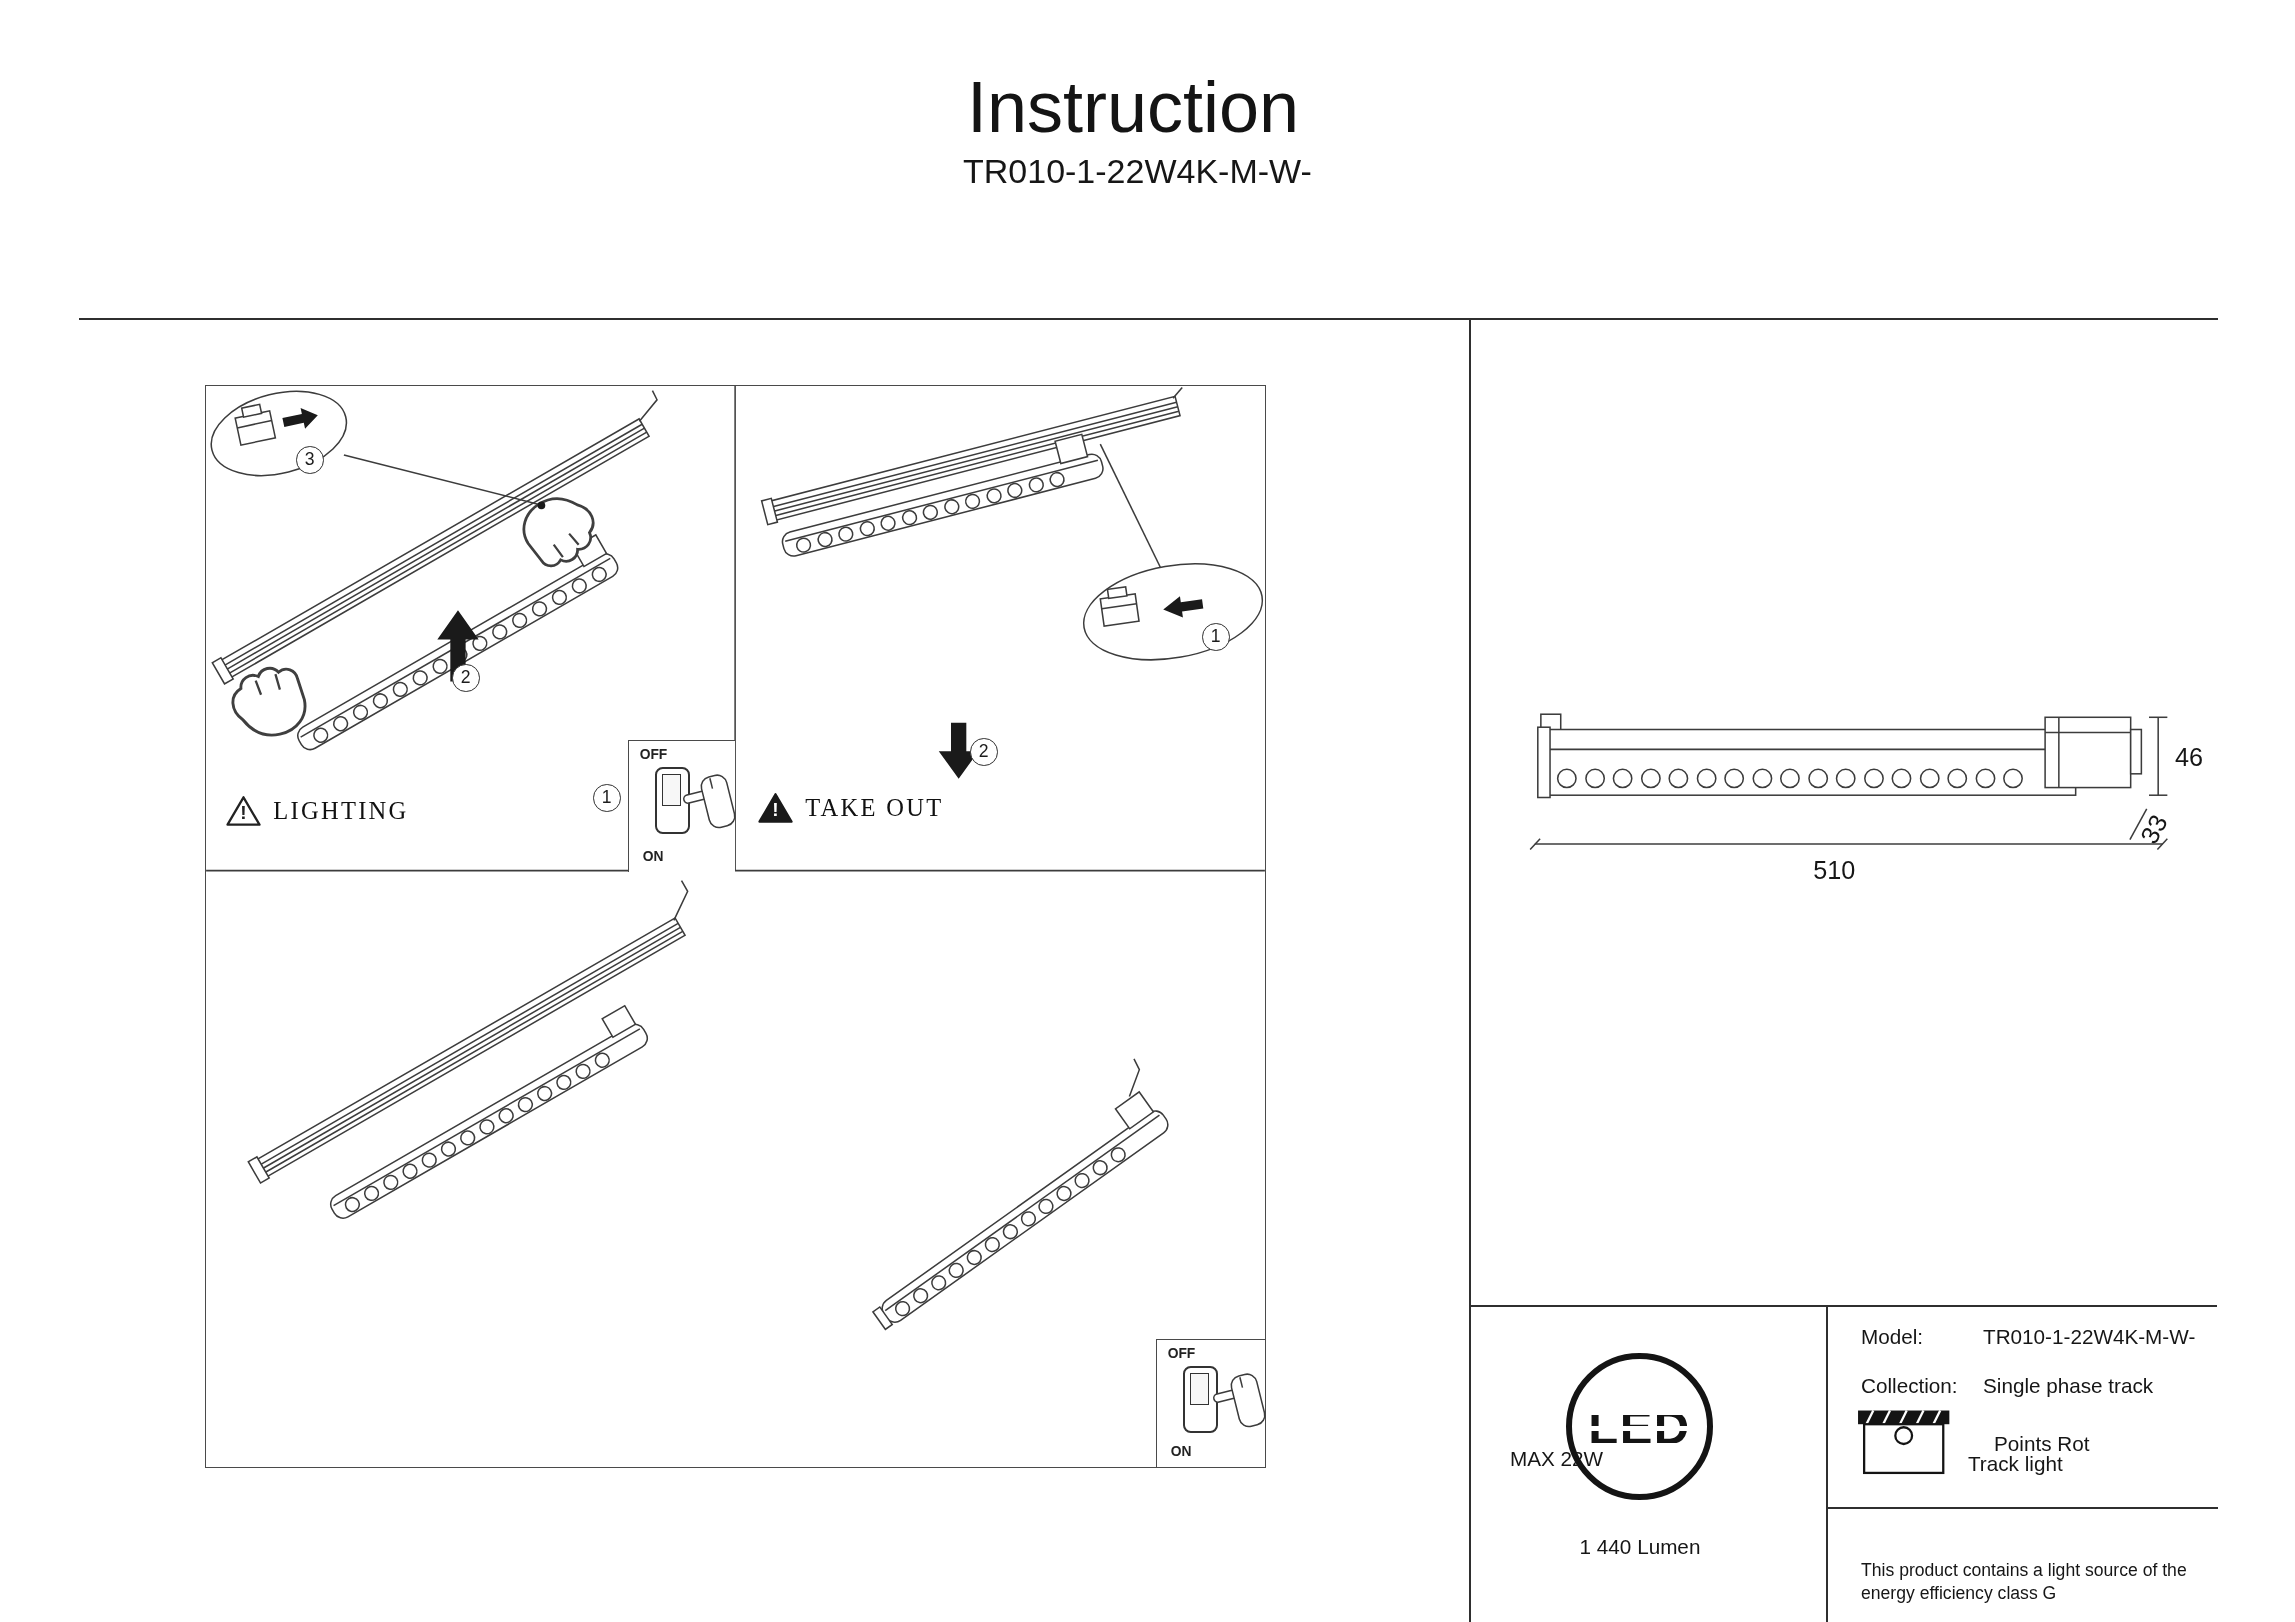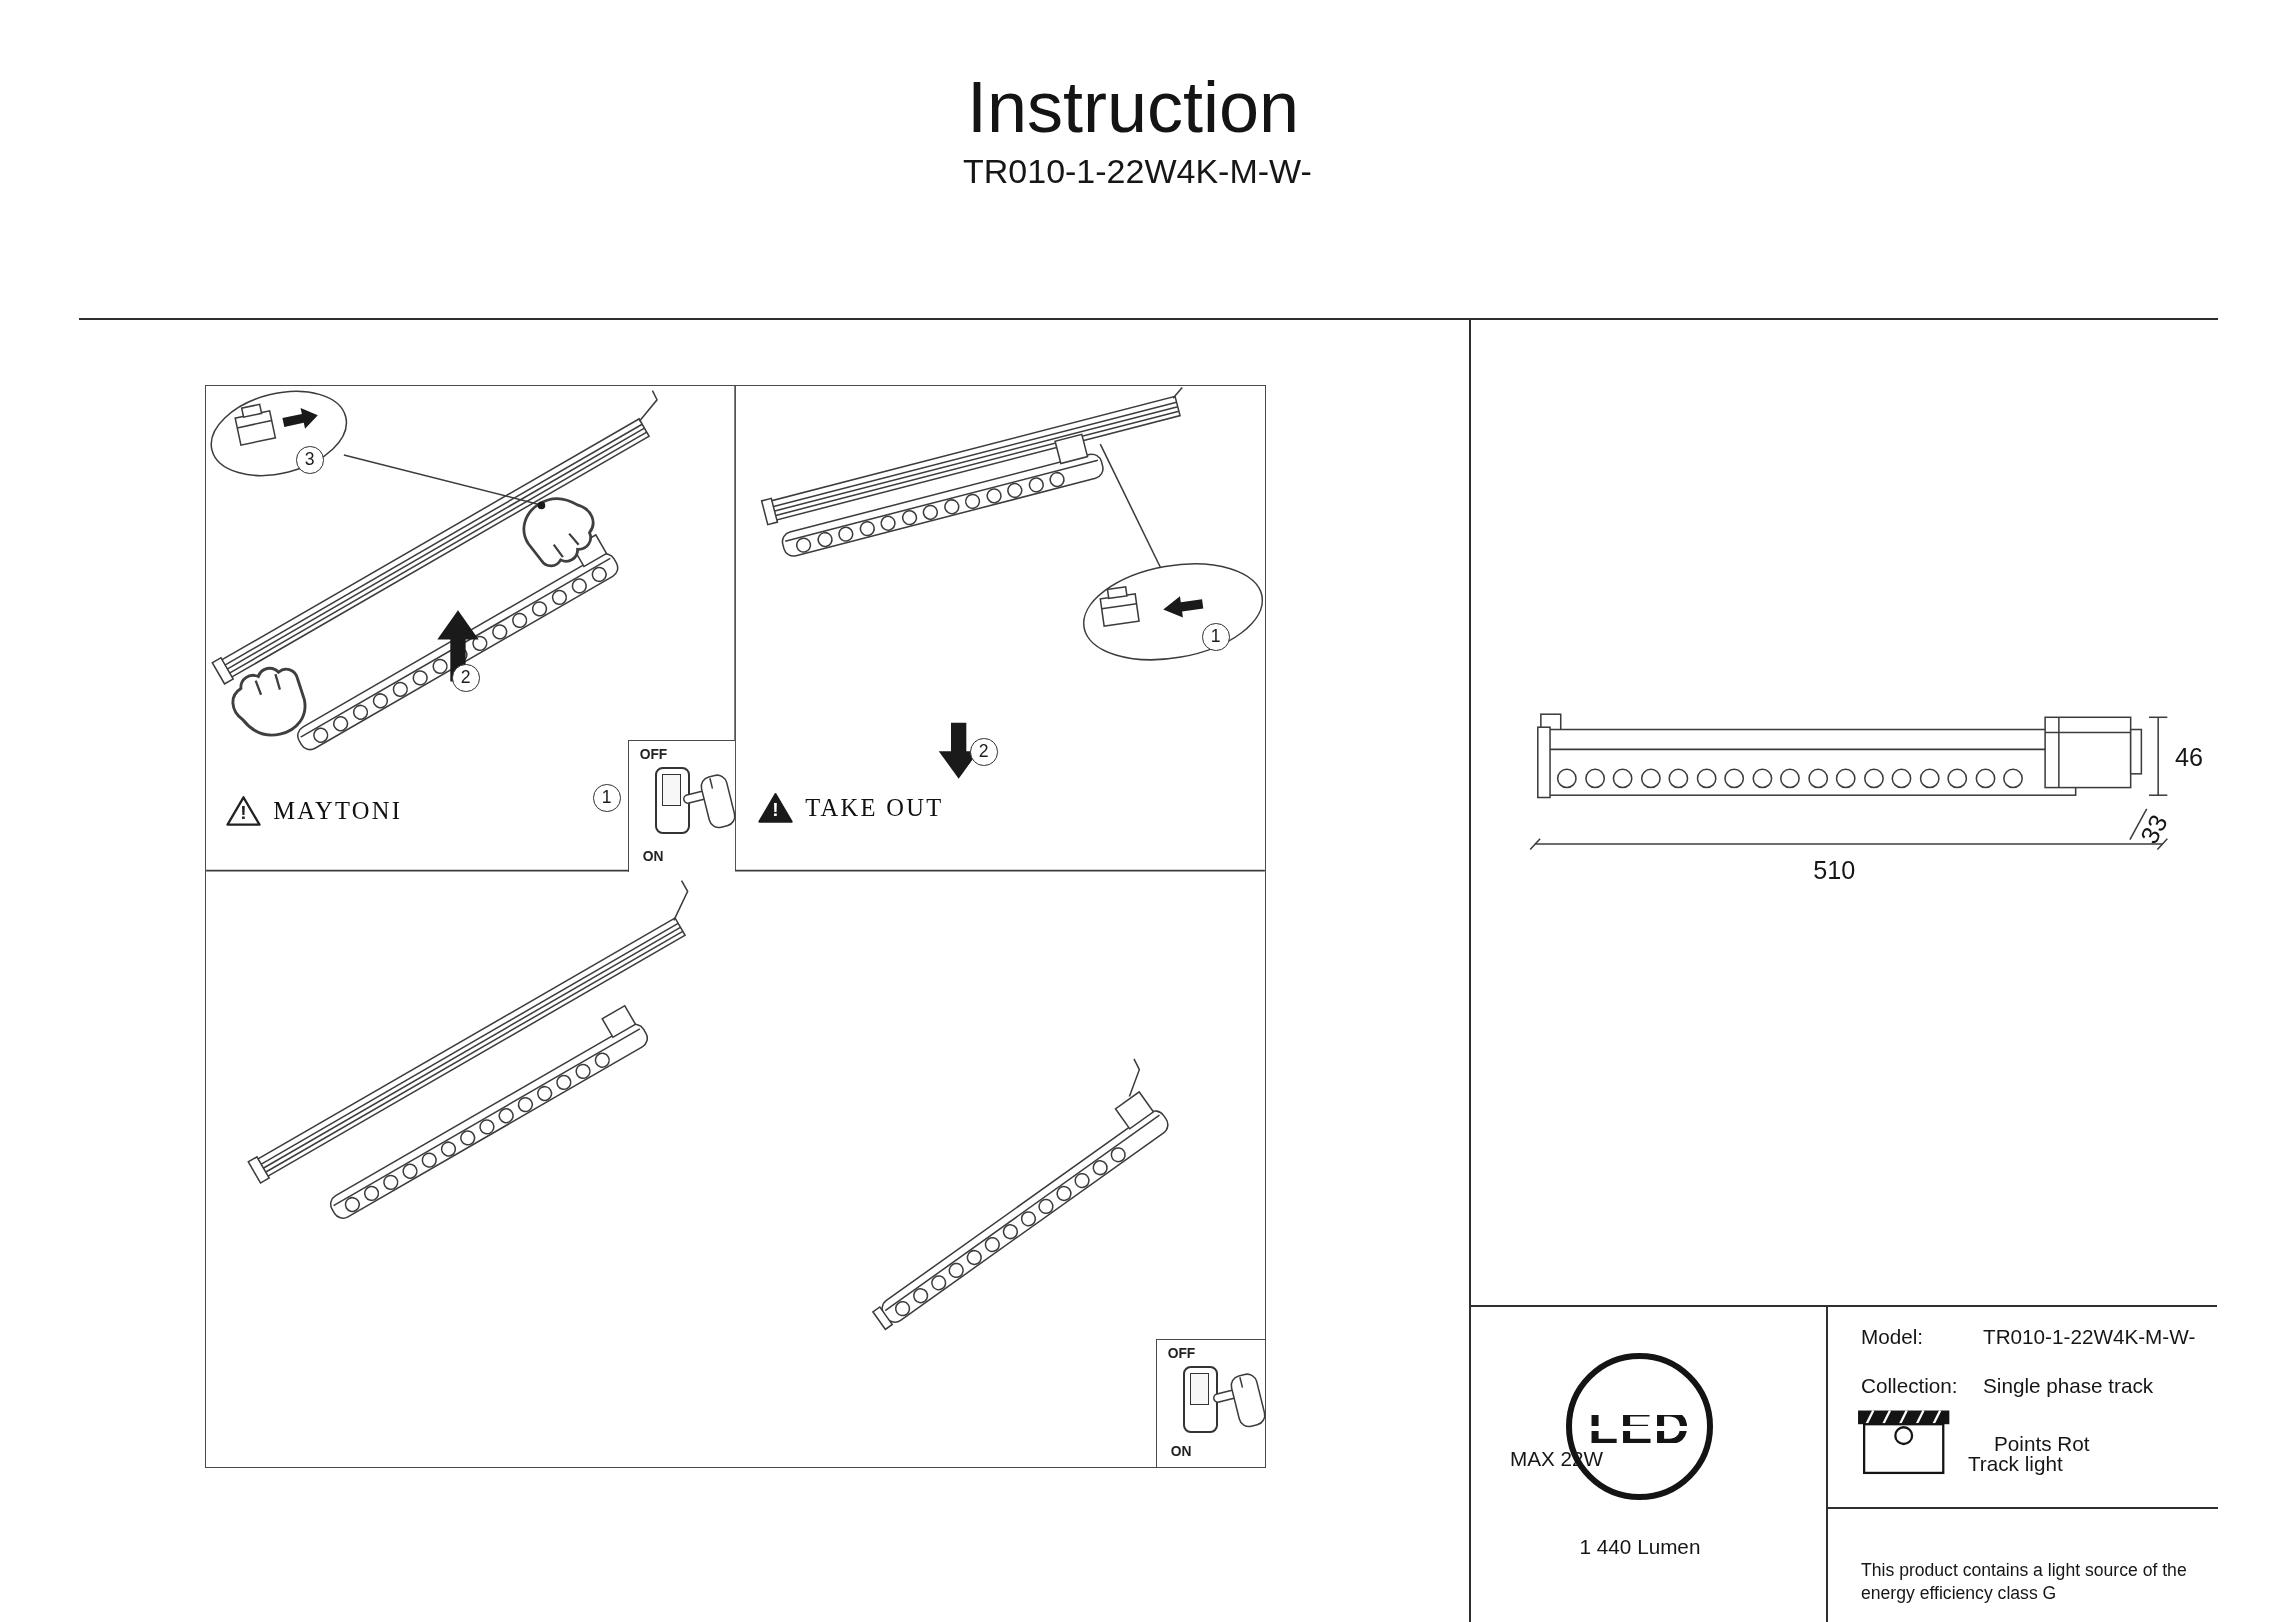--- a/index.html
+++ b/index.html
@@ -244,21 +244,21 @@
     <div class="circ" style="left:764px; top:352px;">2</div>
     <div class="circ" style="left:996px; top:237px;">1</div>
 
     <div class="warn warn-install" style="left:20px; top:409px;">
       <span class="tri">
         <svg width="35" height="32" viewBox="0 0 46 42">
             <path d="M23,3 L44,39 L2,39 Z" fill="none" stroke="#222" stroke-width="3" stroke-linejoin="round"></path>
           </svg>
         <span class="mark">!</span>
       </span>
-      <span class="wlabel">MAYTONI</span>
+      <span class="wlabel">LIGHTING</span>
     </div>
     <div class="warn warn-takeout" style="left:552px; top:406px;">
       <span class="tri">
         <svg width="35" height="32" viewBox="0 0 46 42">
             <path d="M23,3 L44,39 L2,39 Z" fill="#1a1a1a" stroke="#1a1a1a" stroke-width="3" stroke-linejoin="round"></path>
           </svg>
         <span class="mark">!</span>
       </span>
       <span class="wlabel">TAKE OUT</span>
     </div>

